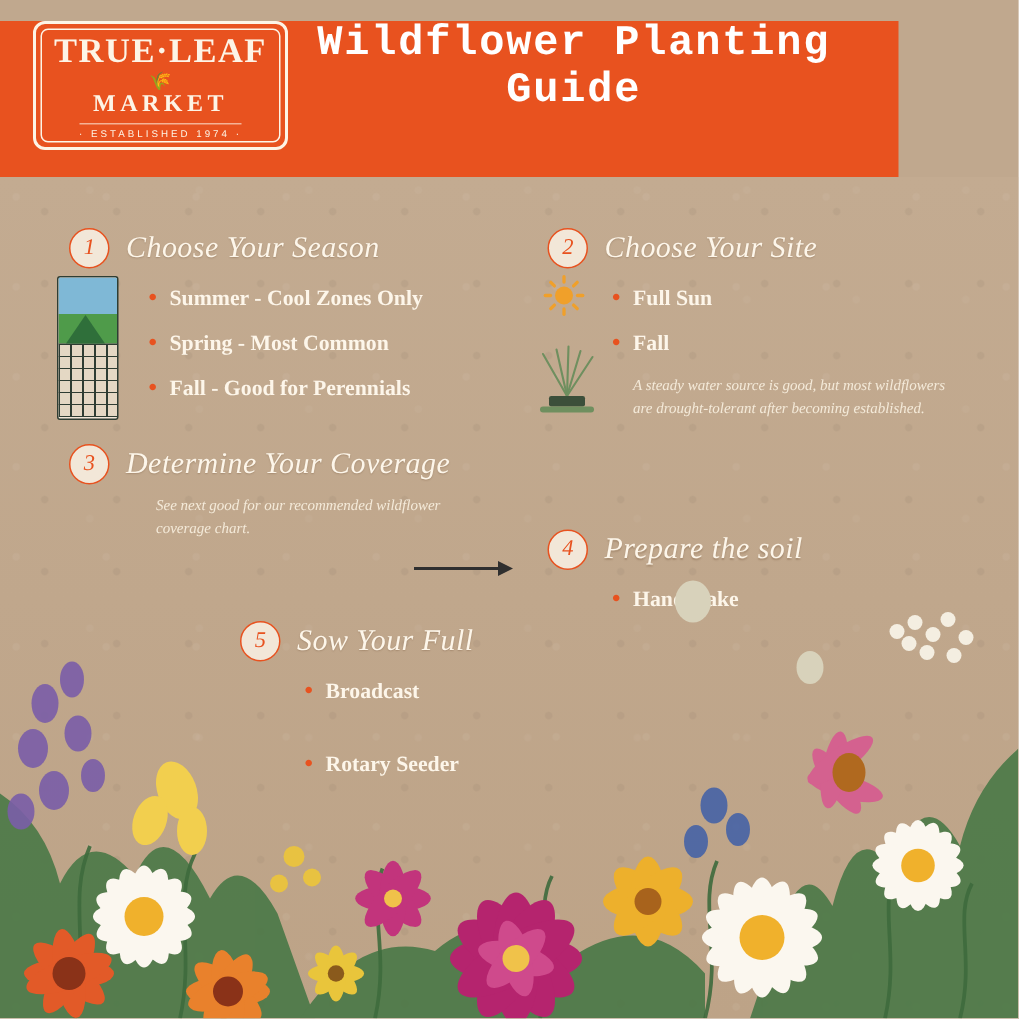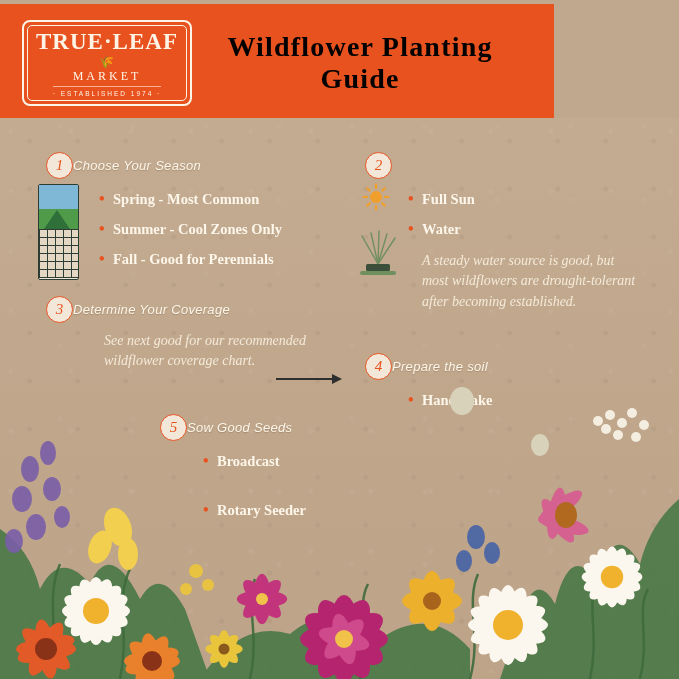--- a/index.html
+++ b/index.html
@@ -11,24 +11,24 @@
   }
   #page {
     position: relative;
     width: 679px; height: 679px;
     background: #c0a88e;
     overflow: hidden;
   }
 
   
   #header {
-    position: absolute; top: 4px; left: 0;
-    width: 554px; height: 118px;
+    position: absolute; top: 14px; left: 0;
+    width: 599px; height: 118px;
     background: #e8521f;
-    display: flex; align-items: center;
+    display: flex; align-items: flex-start;
   }
   #logo {
     position: relative;
     margin-left: 22px;
     width: 170px; height: 86px;
     border: 2px solid #fdf4e6;
     border-radius: 8px;
     background: #e8521f;
     display: flex; flex-direction: column;
     align-items: center; justify-content: center;
@@ -43,41 +43,41 @@
   .logo-top {
     font-family: "Liberation Serif", serif;
     font-weight: bold;
     font-size: 23px;
     letter-spacing: 1px;
     line-height: 1;
     margin-bottom: 2px;
   }
   .logo-mid {
     font-family: "Liberation Serif", serif;
-    font-weight: normal;
-    font-size: 12px;
+    font-weight: bold;
+    font-size: 16px;
     letter-spacing: 3px;
     line-height: 1;
     margin-top: 1px;
   }
   .logo-leaf {
     font-size: 12px; line-height: 1; margin: 1px 0;
   }
   .logo-bot {
     font-size: 6.5px;
     letter-spacing: 2px;
     margin-top: 4px;
     border-top: 1px solid rgba(253,244,230,.6);
     padding-top: 3px;
   }
   #header-title {
     flex: 1;
     text-align: center;
-    color: #000000;
-    font-family: Liberation Serif, serif;
+    color: #ffffff;
+    font-family: Liberation Mono, monospace;
     font-weight: bold;
     font-size: 28px;
     letter-spacing: 1.2px;
     padding-right: 32px;
     padding-left: 6px;
   }
 
   
   #body {
     position: absolute; top: 118px; left: 0;
@@ -98,24 +98,25 @@
     border: 1.6px solid #e8521f;
     background: #f2e7d8;
     color: #e8521f;
     font-family: "Liberation Serif", serif;
     font-style: italic;
     font-size: 15px;
     display: flex; align-items: center; justify-content: center;
     flex: none;
   }
   .step-title {
+    margin-left: 11px;
     color: #fdf6ea;
-    font-family: Liberation Sans, sans-serif;
+    font-family: Liberation Serif, serif;
     font-style: italic;
-    font-size: 13px;
+    font-size: 20px;
     letter-spacing: .3px;
     text-shadow: 0 1px 1px rgba(90,60,30,.25);
   }
   ul.bullets { list-style: none; margin: 10px 0 0 0; padding: 0; }
   ul.bullets li {
     color: #fdf6ea;
     font-family: "Liberation Serif", serif;
     font-weight: bold;
     font-size: 14.5px;
     margin-bottom: 13px;
@@ -126,21 +127,21 @@
   ul.bullets li:before {
     content: "•";
     position: absolute; left: 0; top: -1px;
     color: #e8521f;
     font-size: 16px;
   }
   .note {
     color: #f4ead9;
     font-family: "Liberation Serif", serif;
     font-style: italic;
-    font-size: 14px;
+    font-size: 10px;
     line-height: 1.45;
     margin-top: 4px;
   }
 
   
   #step1 { left: 46px; top: 34px; }
   #step1 ul { margin-left: 53px; margin-top: 12px; }
   #step2 { left: 365px; top: 34px; }
   #step2 ul { margin-left: 43px; margin-top: 12px; }
   #step2 .note { margin-left: 57px; width: 218px; }
@@ -215,38 +216,39 @@
   </div>
 
   <div id="body">
 
     <div class="step" id="step1">
       <div class="step-head">
         <div class="num-circle">1</div>
         <div class="step-title">Choose Your Season</div>
       </div>
       <ul class="bullets">
+        <li>Summer - Cool Zones Only</li>
         <li>Spring - Most Common</li>
-        <li>Summer - Cool Zones Only</li>
         <li>Fall - Good for Perennials</li>
       </ul>
     </div>
 
     <div id="icon-seasons">
       <div class="pic"></div>
       <div class="grid"></div>
     </div>
 
     <div class="step" id="step2">
       <div class="step-head">
         <div class="num-circle">2</div>
+        <div class="step-title">Choose Your Site</div>
       </div>
       <ul class="bullets">
         <li>Full Sun</li>
-        <li>Water</li>
+        <li>Fall</li>
       </ul>
       <div class="note">A steady water source is good, but most wildflowers are drought-tolerant after becoming established.</div>
     </div>
 
     <svg id="icon-sun" viewBox="0 0 28 28">
       <circle cx="14" cy="14" r="6" fill="#f0a02a"></circle>
       <g stroke="#f0a02a" stroke-width="2.2" stroke-linecap="round">
         <line x1="14" y1="1.5" x2="14" y2="5"></line>
         <line x1="14" y1="23" x2="14" y2="26.5"></line>
         <line x1="1.5" y1="14" x2="5" y2="14"></line>
@@ -289,21 +291,21 @@
         <div class="step-title">Prepare the soil</div>
       </div>
       <ul class="bullets">
         <li style="margin-bottom:16px">Hand Rake</li>
       </ul>
     </div>
 
     <div class="step" id="step5">
       <div class="step-head">
         <div class="num-circle">5</div>
-        <div class="step-title">Sow Good Seeds</div>
+        <div class="step-title">Sow Your Full</div>
       </div>
       <ul class="bullets">
         <li style="margin-bottom:32px">Broadcast</li>
         <li>Rotary Seeder</li>
       </ul>
     </div>
 
     <svg id="flowers" viewBox="0 0 679 330">
 
       <g fill="#4f7a4a" opacity=".95">

